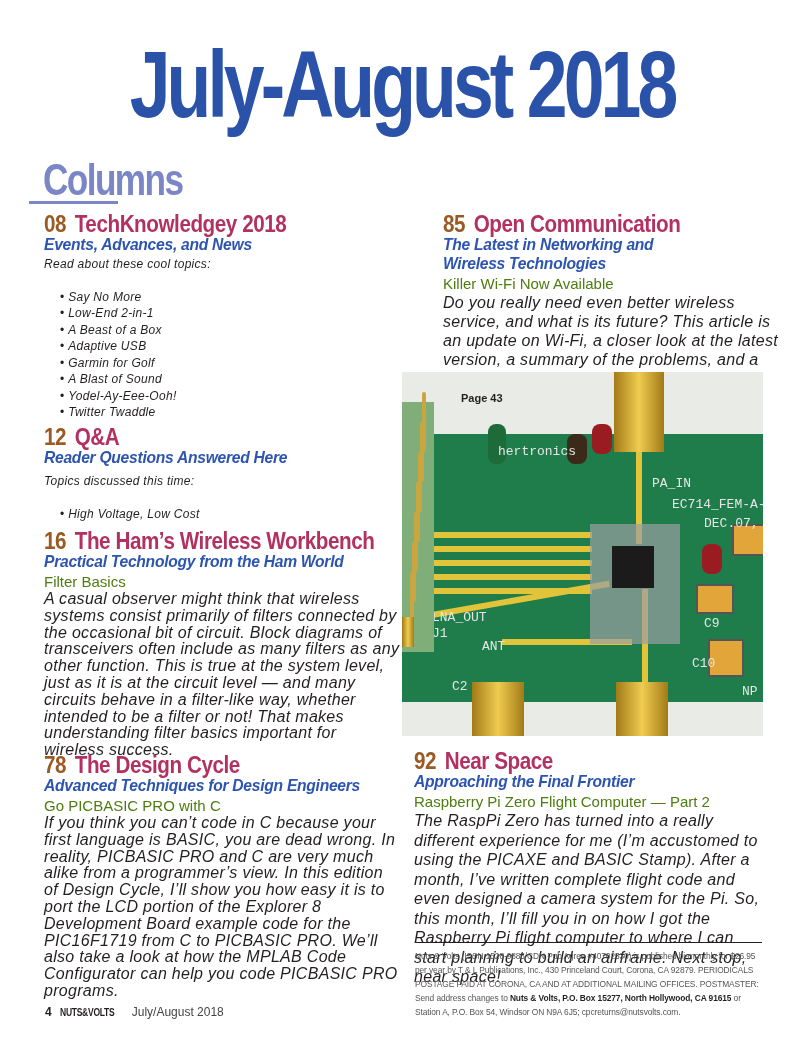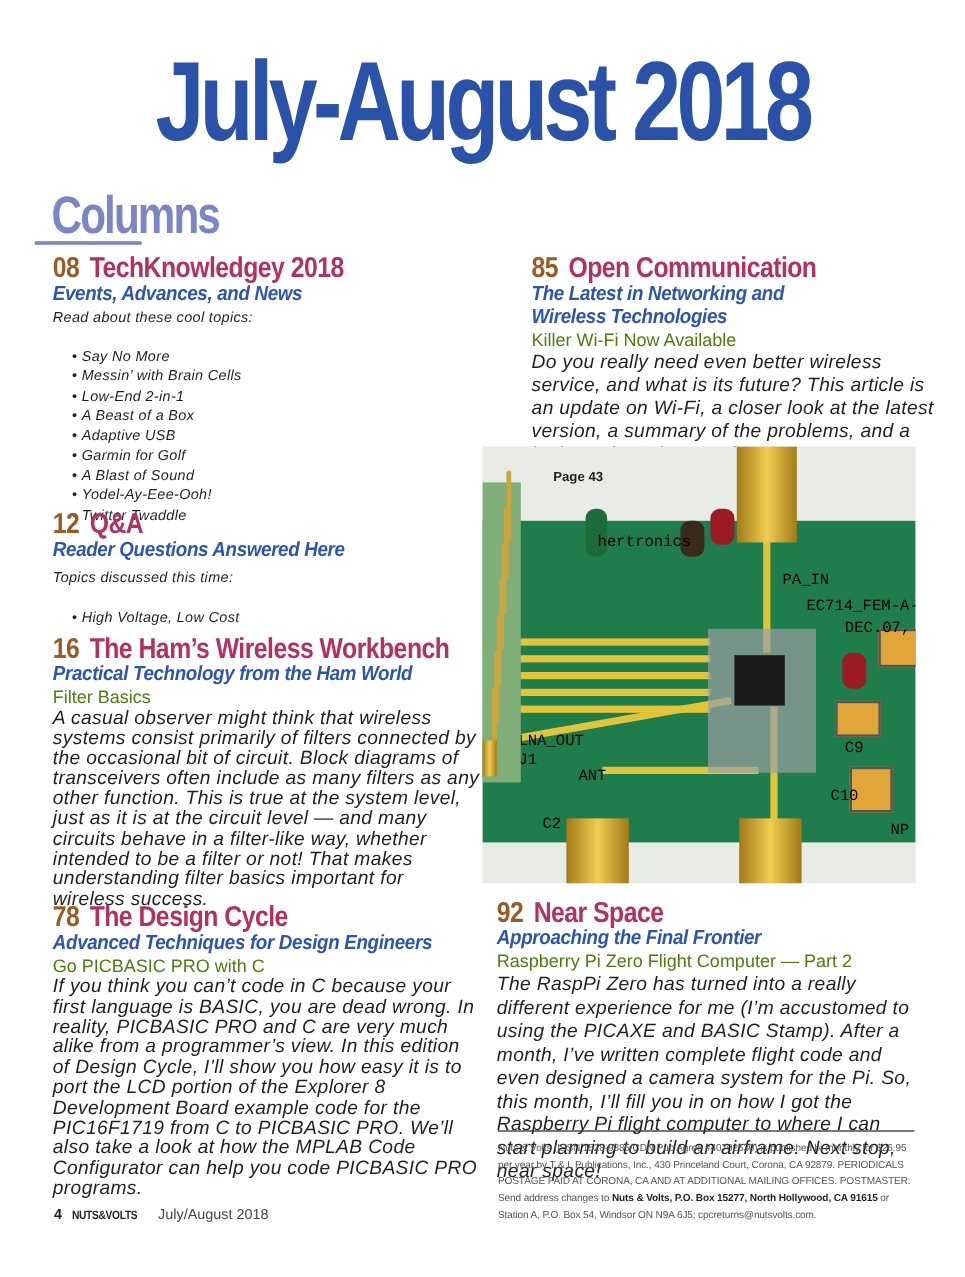--- a/index.html
+++ b/index.html
@@ -42,21 +42,21 @@
   .photo-caption { position:absolute; left:59px; top:20px; font-weight:bold; font-size:11px; color:#231f20; }
   .photo-header-pins { position:absolute; left:0; top:30px; width:32px; height:250px; background:#7fae78; }
   .pin { position:absolute; width:4px; background:#c9a640; border-radius:2px; }
   .trace { position:absolute; height:6px; background:#e2c43a; }
   .chip { position:absolute; left:210px; top:112px; width:42px; height:42px; background:#1b1b1b; }
   .chip-area { position:absolute; left:188px; top:90px; width:90px; height:120px; background:#9aa0a2; opacity:0.7; }
   .connector { position:absolute; background:linear-gradient(90deg,#a27a18,#f0cc50,#a27a18); }
   .cap { position:absolute; background:#e2a53a; border:2px solid #555; }
   .post-red { position:absolute; width:20px; height:30px; background:#9a1c22; border-radius:8px; }
   .post-green { position:absolute; width:18px; height:40px; background:#1e6b3a; border-radius:8px; }
-  .board-text { position:absolute; color:#000000; font-family:"Liberation Mono", monospace; font-size:13px; white-space:nowrap;text-align:right; }
+  .board-text { position:absolute; color:#e5e5e5; font-family:"Liberation Mono", monospace; font-size:13px; white-space:nowrap;text-align:right; }
 
   .legal { position:absolute; left:415px; top:942px; width:347px; border-top:1.5px solid #231f20;
            padding-top:6px; font-size:8.4px; line-height:14px; color:#555; letter-spacing:-0.1px; }
   .legal b { color:#231f20; }
 
   .folio { position:absolute; left:45px; top:1005px; font-size:12px; line-height:14px; color:#444; white-space:nowrap; }
   .folio-num { font-weight:bold; color:#231f20; margin-right:8px; }
   .folio-logo { font-weight:bold; font-size:10px; color:#231f20; letter-spacing:-0.3px; margin-right:8px;
                 display:inline-block; transform:scaleX(0.85); transform-origin:left center; }
 </style>
@@ -70,21 +70,20 @@
 <div class="col col-left">
 
   <div class="section" style="height:213px;">
     <div class="sec-head">
       <span class="sec-num">08</span><span class="sec-title">TechKnowledgey 2018</span>
     </div>
     <div class="sec-sub">Events, Advances, and News</div>
     <div class="lead" style="margin-top:2px">Read about these cool topics:</div>
     <ul class="bullets">
       <li>Say No More</li>
-      <li>Messin’ with Brain Cells</li>
       <li>Low-End 2-in-1</li>
       <li>A Beast of a Box</li>
       <li>Adaptive USB</li>
       <li>Garmin for Golf</li>
       <li>A Blast of Sound</li>
       <li>Yodel-Ay-Eee-Ooh!</li>
       <li>Twitter Twaddle</li>
     </ul>
   </div>
 

